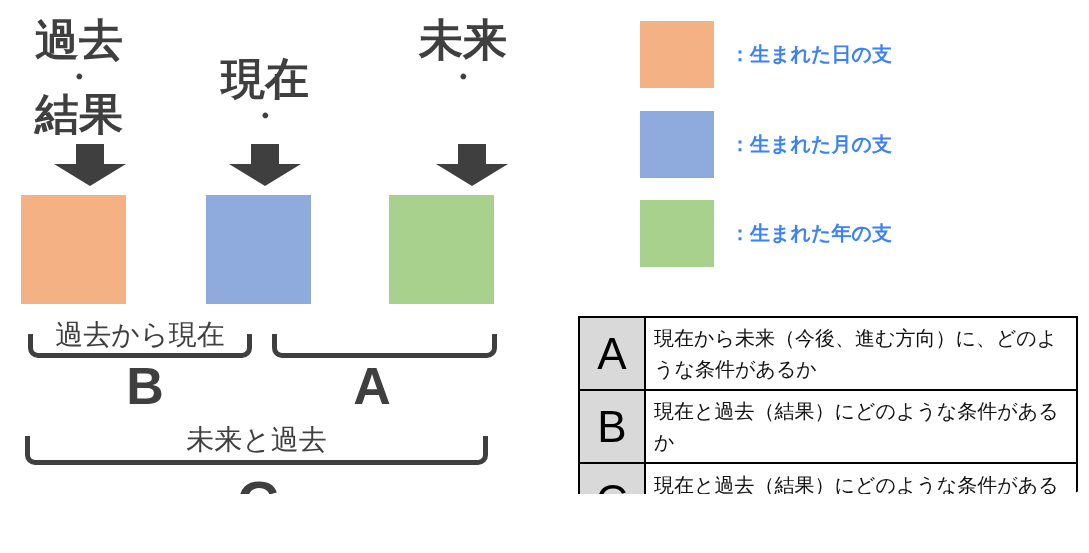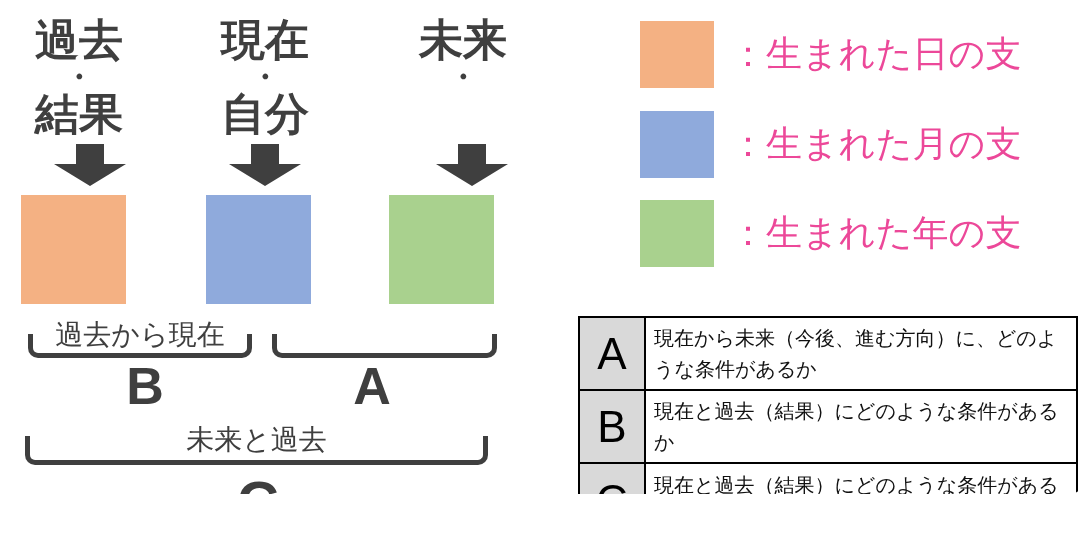--- a/index.html
+++ b/index.html
@@ -20,21 +20,21 @@
   
   .arrow { position:absolute; top:144px; width:72px; height:42px; color:#3f3f3f; }
   .arrow svg { display:block; }
 
   
   .sq { position:absolute; top:195px; width:105px; height:109px; }
 
   
   .legend-item { position:absolute; left:640px; height:67px; display:flex; align-items:center; gap:16px; }
   .legend-swatch { width:74px; height:67px; flex:0 0 auto; }
-  .legend-label { font-size:36px; font-weight:normal; color:#ec4899; white-space:nowrap; }
+  .legend-label { font-size:20px; font-weight:bold; color:#3b82f6; white-space:nowrap; }
 
   
   .bracket {
     position:absolute; border:5px solid #3f3f3f; border-top:none;
     border-radius:0 0 10px 10px;
   }
   .bracket-label {
     position:absolute; text-align:center; font-size:28px; font-weight:normal;
     color:#3f3f3f; white-space:nowrap;
   }
@@ -61,24 +61,23 @@
 </head>
 <body>
 
 <div class="canvas">
 
   <div class="col-header" style="left:9px;">
     <span class="word-line">過去</span>
     <span class="dot-line">・</span>
     <span class="word-line">結果</span>
   </div>
-  <div class="col-header" style="left:195px;">
+  <div class="col-header" style="left:195px;margin-top:39px;">
     <span class="word-line">現在</span>
     <span class="dot-line">・</span>
-    <span class="word-line">自分</span>
   </div>
   <div class="col-header" style="left:393px;">
     <span class="word-line">未来</span>
     <span class="dot-line">・</span>
   </div>
 
   <div class="arrow" style="left: 54px; color: rgb(63, 63, 63);">
     <svg width="72" height="42" viewBox="0 0 72 42">
         <path fill="currentColor" d="M22 0 h28 v20 h22 L36 42 L0 20 h22 Z"></path>
       </svg>

